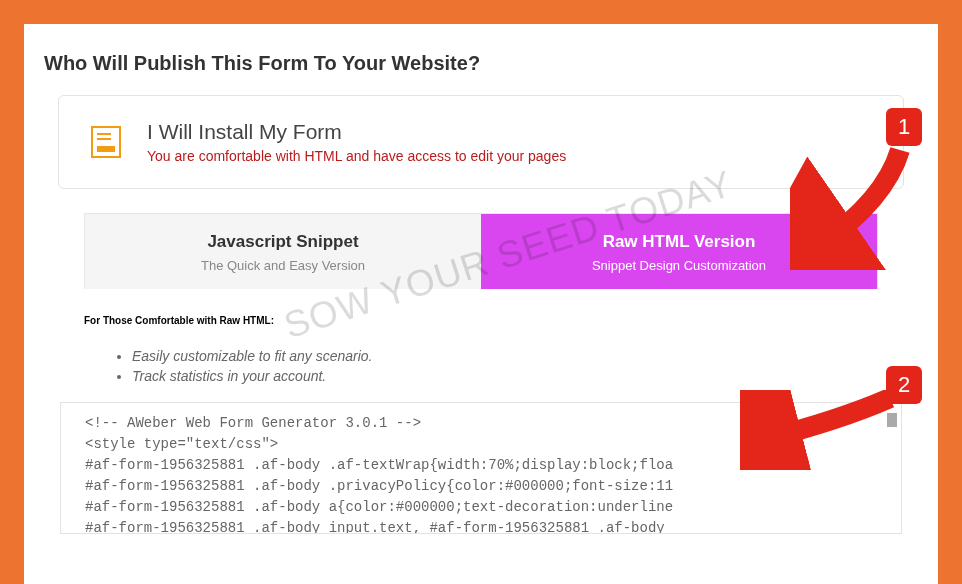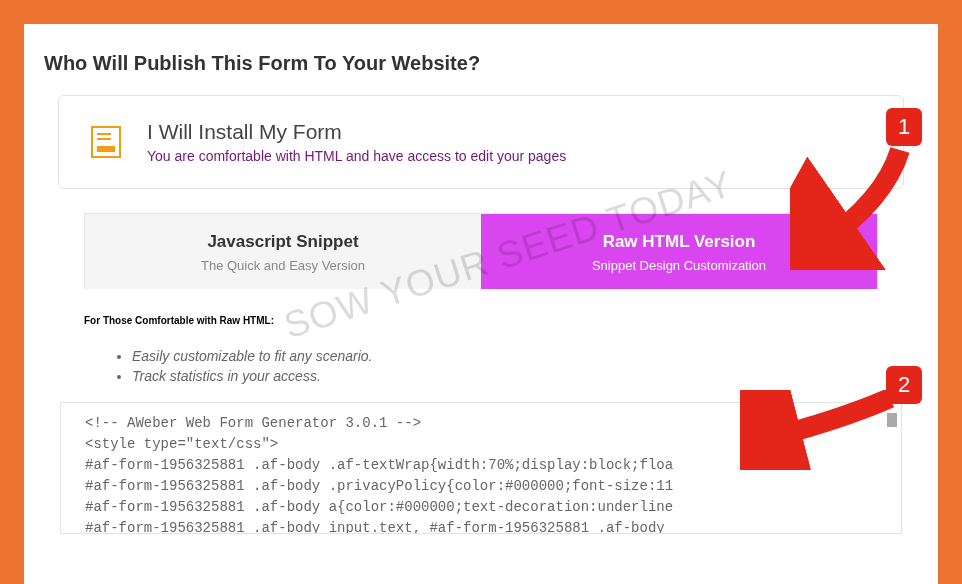--- a/index.html
+++ b/index.html
@@ -36,21 +36,21 @@
   }
   .install-icon svg { display: block; }
   .install-title {
     font-size: 21px;
     color: #444;
     font-weight: 400;
     margin-bottom: 4px;
   }
   .install-sub {
     font-size: 14px;
-    color: #701a75;
+    color: #b91c1c;
   }
   .tabs {
     display: flex;
     margin: 0 60px;
     border: 1px solid #e6e6e6;
     border-bottom: none;
   }
   .tab {
     flex: 1;
     padding: 18px 10px 16px 10px;
@@ -164,21 +164,21 @@
     <div class="tab tab-active">
       <div class="tab-title">Raw HTML Version</div>
       <div class="tab-sub">Snippet Design Customization</div>
     </div>
   </div>
 
   <div class="section">
     <div class="section-title">For Those Comfortable with Raw HTML:</div>
     <ul>
       <li>Easily customizable to fit any scenario.</li>
-      <li>Track statistics in your access.</li>
+      <li>Track statistics in your account.</li>
     </ul>
   </div>
 
   <div class="code-box"><span>&lt;!-- AWeber Web Form Generator 3.0.1 --&gt;
 &lt;style type="text/css"&gt;
 #af-form-1956325881 .af-body .af-textWrap{width:70%;display:block;floa
 #af-form-1956325881 .af-body .privacyPolicy{color:#000000;font-size:11
 #af-form-1956325881 .af-body a{color:#000000;text-decoration:underline
 #af-form-1956325881 .af-body input.text, #af-form-1956325881 .af-body </span><div class="scroll-indicator"></div></div>
 

